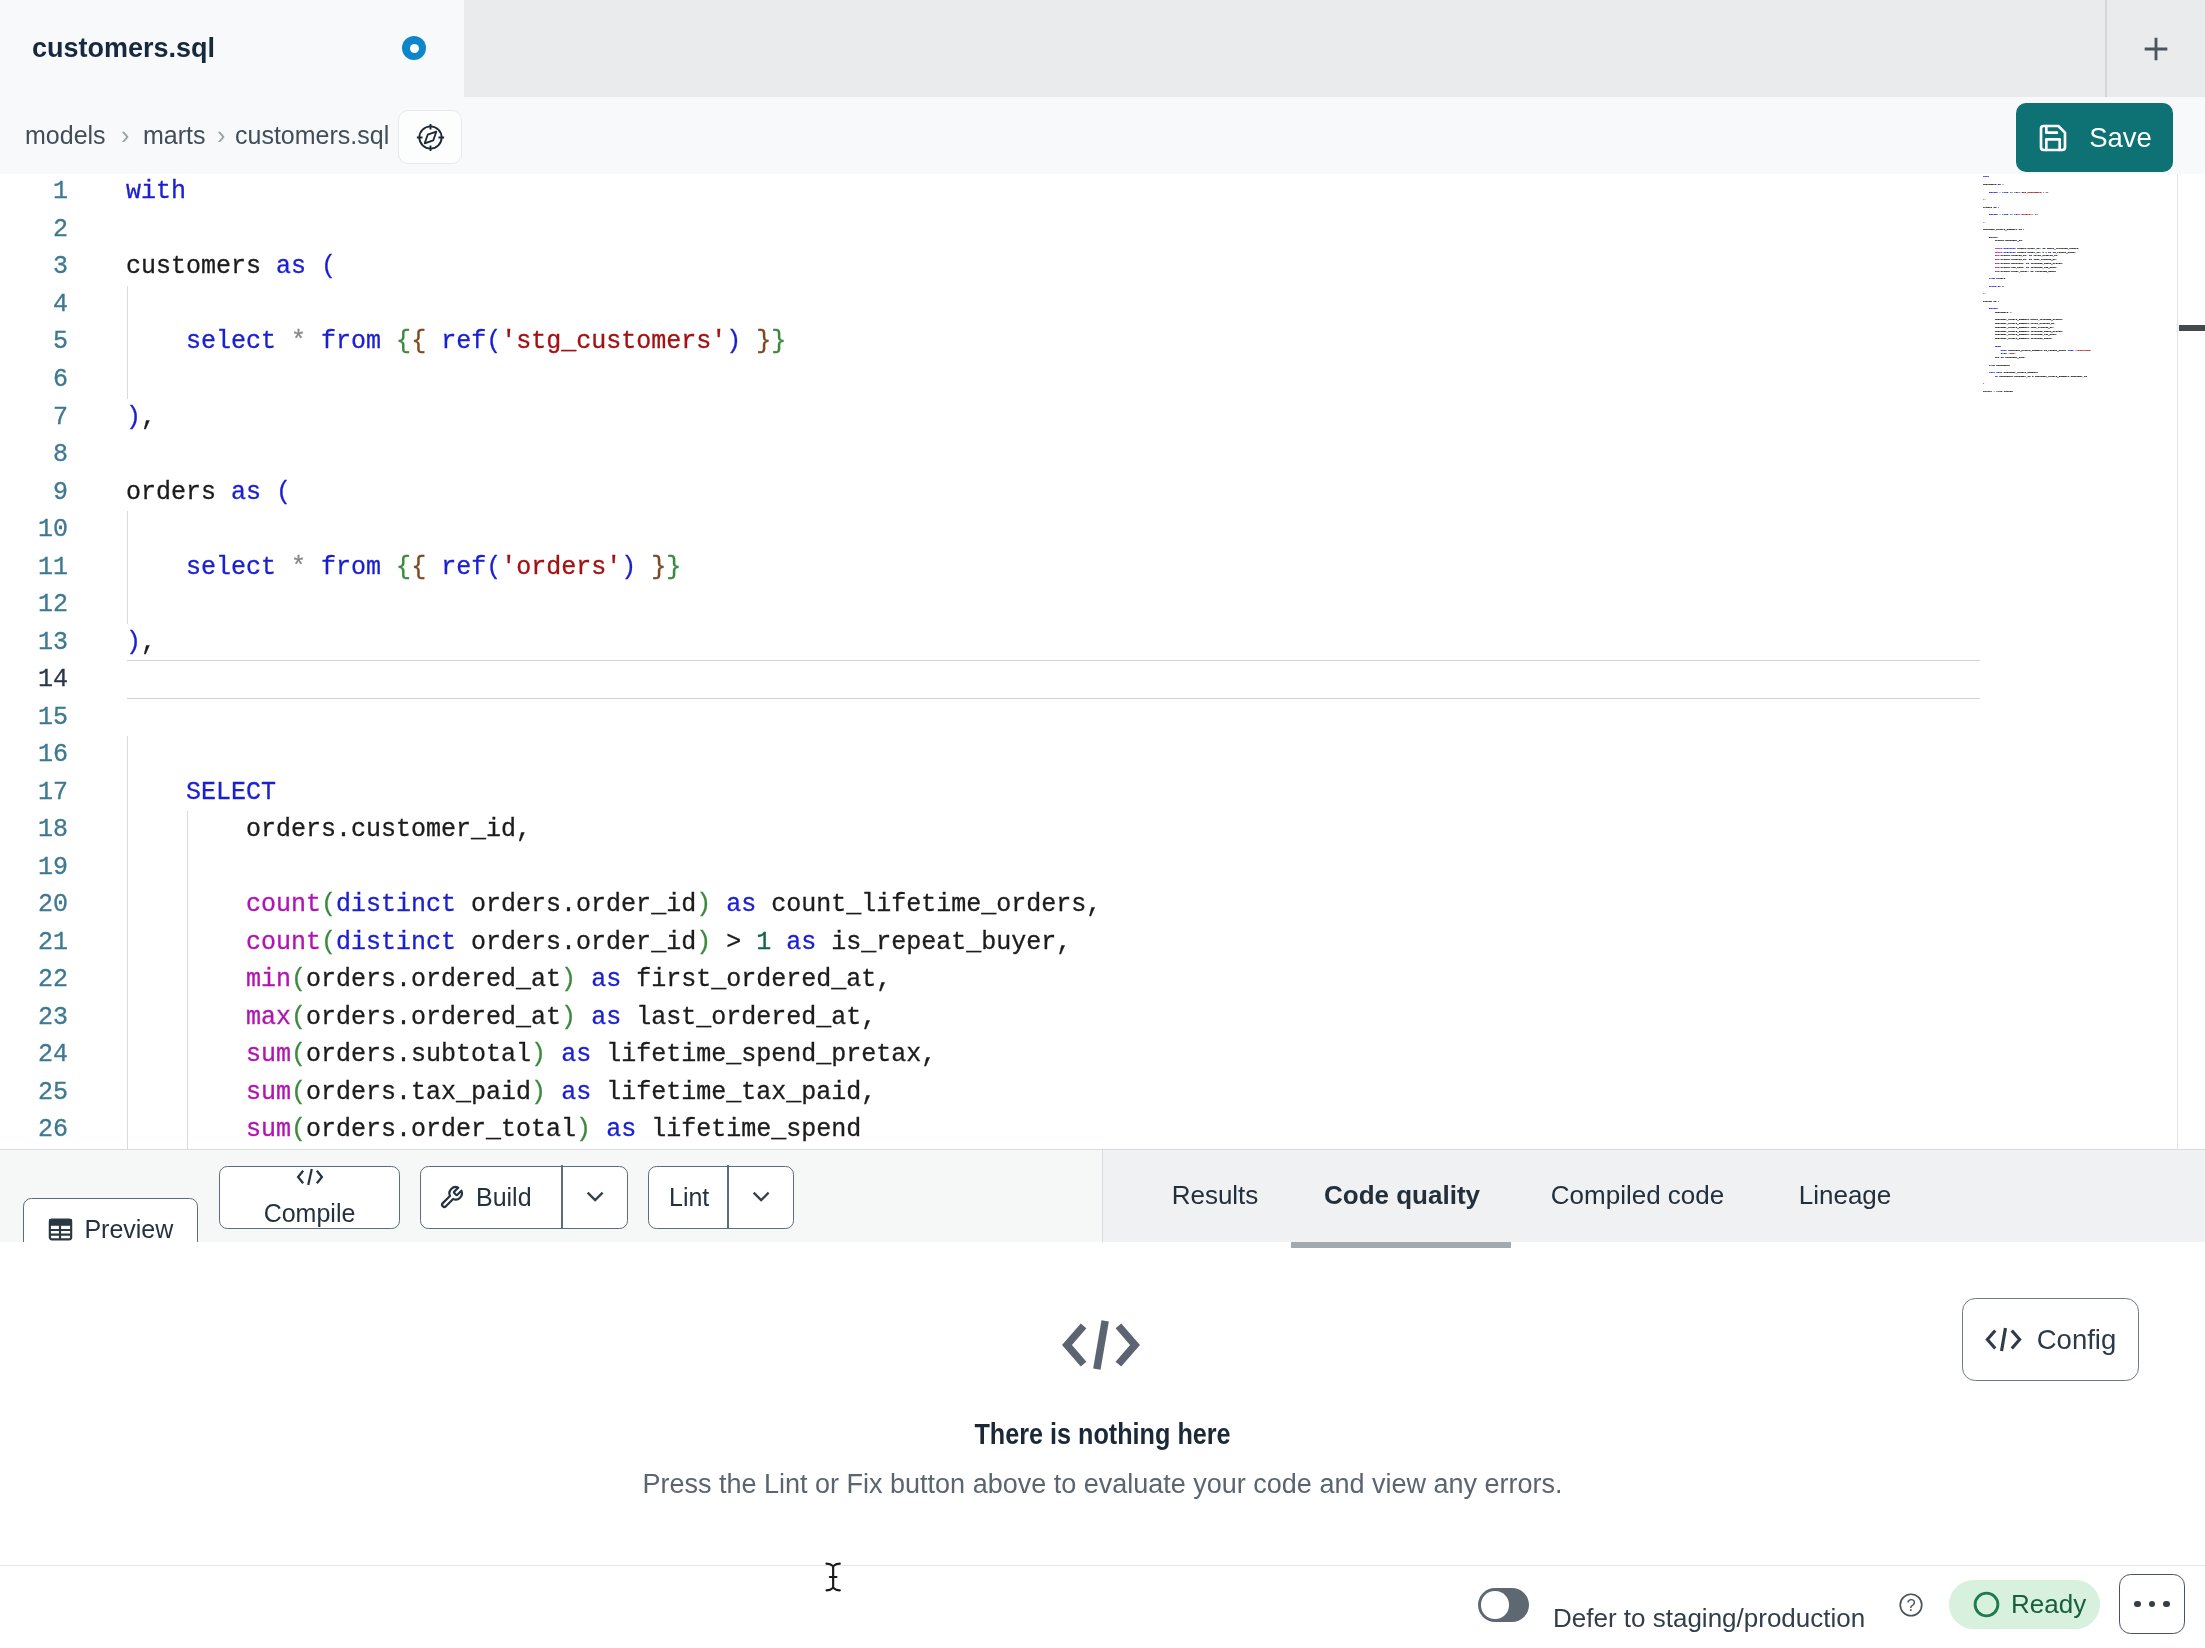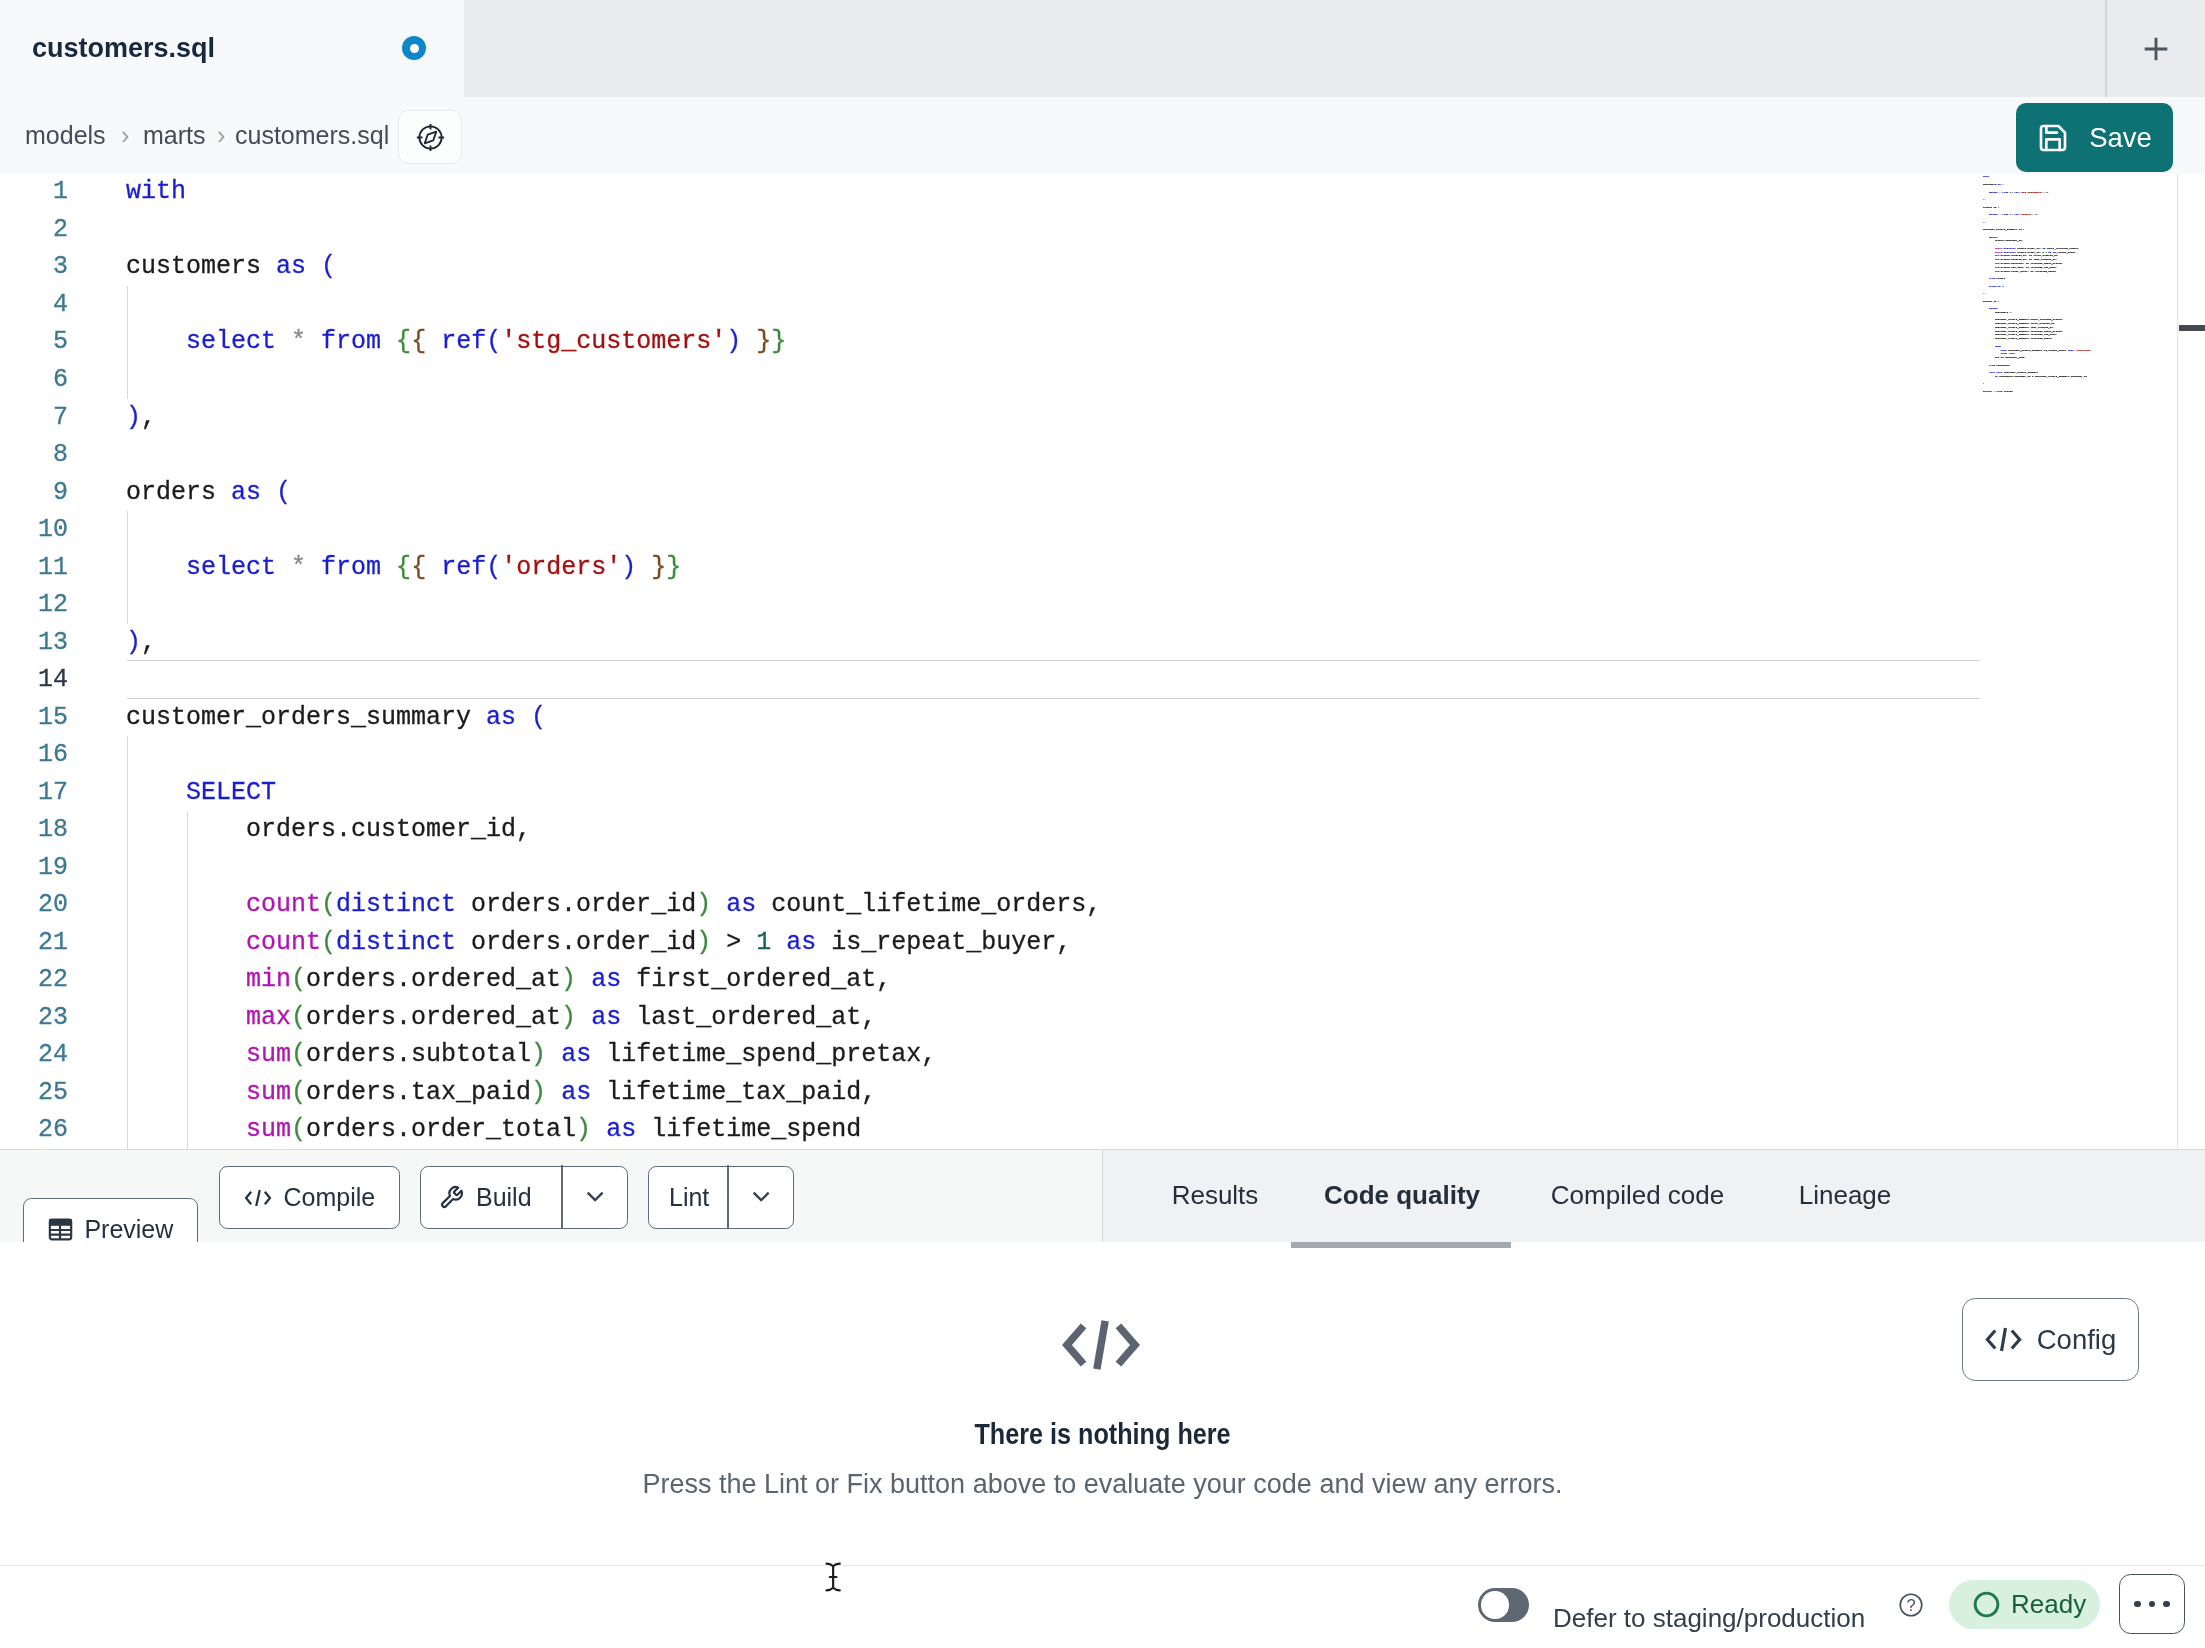--- a/index.html
+++ b/index.html
@@ -113,21 +113,21 @@
       <div class="codeline" style="top:323px"><span class="lnum" style="color:#3e7992">5</span><span class="ltext">    <span class="k">select</span><span class="t"> </span><span class="st">*</span><span class="t"> </span><span class="k">from</span><span class="t"> </span><span class="gp">{</span><span class="bb">{</span><span class="t"> </span><span class="k">ref</span><span class="k">(</span><span class="s">'stg_customers'</span><span class="k">)</span><span class="t"> </span><span class="bb">}</span><span class="gp">}</span></span></div>
       <div class="codeline" style="top:361px"><span class="lnum" style="color:#3e7992">6</span><span class="ltext"></span></div>
       <div class="codeline" style="top:399px"><span class="lnum" style="color:#3e7992">7</span><span class="ltext"><span class="k">)</span><span class="t">,</span></span></div>
       <div class="codeline" style="top:436px"><span class="lnum" style="color:#3e7992">8</span><span class="ltext"></span></div>
       <div class="codeline" style="top:474px"><span class="lnum" style="color:#3e7992">9</span><span class="ltext"><span class="t">orders </span><span class="k">as</span><span class="t"> </span><span class="k">(</span></span></div>
       <div class="codeline" style="top:511px"><span class="lnum" style="color:#3e7992">10</span><span class="ltext"></span></div>
       <div class="codeline" style="top:549px"><span class="lnum" style="color:#3e7992">11</span><span class="ltext">    <span class="k">select</span><span class="t"> </span><span class="st">*</span><span class="t"> </span><span class="k">from</span><span class="t"> </span><span class="gp">{</span><span class="bb">{</span><span class="t"> </span><span class="k">ref</span><span class="k">(</span><span class="s">'orders'</span><span class="k">)</span><span class="t"> </span><span class="bb">}</span><span class="gp">}</span></span></div>
       <div class="codeline" style="top:586px"><span class="lnum" style="color:#3e7992">12</span><span class="ltext"></span></div>
       <div class="codeline" style="top:624px"><span class="lnum" style="color:#3e7992">13</span><span class="ltext"><span class="k">)</span><span class="t">,</span></span></div>
       <div class="codeline" style="top:661px"><span class="lnum" style="color:#2b3849">14</span><span class="ltext"></span></div>
-      <div class="codeline" style="top:699px"><span class="lnum" style="color:#3e7992">15</span><span class="ltext"><span class="t">customer_orders_summary </span><span class="k">as</span><span class="t"> </span><span class="k">(</span></span></div>
+      <div class="codeline" style="top:699px"><span class="lnum" style="color:#3e7992">15</span></div>
       <div class="codeline" style="top:736px"><span class="lnum" style="color:#3e7992">16</span><span class="ltext"></span></div>
       <div class="codeline" style="top:774px"><span class="lnum" style="color:#3e7992">17</span><span class="ltext">    <span class="k">SELECT</span></span></div>
       <div class="codeline" style="top:811px"><span class="lnum" style="color:#3e7992">18</span><span class="ltext">        <span class="t">orders.customer_id,</span></span></div>
       <div class="codeline" style="top:849px"><span class="lnum" style="color:#3e7992">19</span><span class="ltext"></span></div>
       <div class="codeline" style="top:886px"><span class="lnum" style="color:#3e7992">20</span><span class="ltext">        <span class="f">count</span><span class="gp">(</span><span class="k">distinct</span><span class="t"> orders.order_id</span><span class="gp">)</span><span class="t"> </span><span class="k">as</span><span class="t"> </span><span class="t">count_lifetime_orders,</span></span></div>
       <div class="codeline" style="top:924px"><span class="lnum" style="color:#3e7992">21</span><span class="ltext">        <span class="f">count</span><span class="gp">(</span><span class="k">distinct</span><span class="t"> orders.order_id</span><span class="gp">)</span><span class="t"> &gt; </span><span class="n">1</span><span class="t"> </span><span class="k">as</span><span class="t"> is_repeat_buyer,</span></span></div>
       <div class="codeline" style="top:961px"><span class="lnum" style="color:#3e7992">22</span><span class="ltext">        <span class="f">min</span><span class="gp">(</span><span class="t">orders.ordered_at</span><span class="gp">)</span><span class="t"> </span><span class="k">as</span><span class="t"> </span><span class="t">first_ordered_at,</span></span></div>
       <div class="codeline" style="top:999px"><span class="lnum" style="color:#3e7992">23</span><span class="ltext">        <span class="f">max</span><span class="gp">(</span><span class="t">orders.ordered_at</span><span class="gp">)</span><span class="t"> </span><span class="k">as</span><span class="t"> </span><span class="t">last_ordered_at,</span></span></div>
       <div class="codeline" style="top:1036px"><span class="lnum" style="color:#3e7992">24</span><span class="ltext">        <span class="f">sum</span><span class="gp">(</span><span class="t">orders.subtotal</span><span class="gp">)</span><span class="t"> </span><span class="k">as</span><span class="t"> </span><span class="t">lifetime_spend_pretax,</span></span></div>
       <div class="codeline" style="top:1074px"><span class="lnum" style="color:#3e7992">25</span><span class="ltext">        <span class="f">sum</span><span class="gp">(</span><span class="t">orders.tax_paid</span><span class="gp">)</span><span class="t"> </span><span class="k">as</span><span class="t"> </span><span class="t">lifetime_tax_paid,</span></span></div>
@@ -146,21 +146,21 @@
   <div class="abs" id="toolrow"></div>
   <div class="abs" id="toolrowright"></div>
   <div class="abs btn" id="btn-preview" style="left:23px; width:175px; gap:11.7px;margin-top:32px;">
     <svg width="25" height="25" viewBox="0 0 30 30" fill="none" stroke="#2b3844" stroke-width="2.6">
       <rect x="2.2" y="3.2" width="25.6" height="23.6" rx="2.5"></rect>
       <path d="M2.2 9.8 H27.8 V3.2 H2.2 Z" fill="#2b3844" stroke="#2b3844" stroke-width="1.5"></path>
       <path d="M2.2 15.6 H27.8 M2.2 21.2 H27.8 M14.4 9.8 V26.8"></path>
     </svg>
     <span>Preview</span>
   </div>
-  <div class="abs btn" id="btn-compile" style="left:219px; width:181px; gap:11.7px;">
+  <div class="abs btn" id="btn-compile" style="left:219px; width:181px; gap:11.7px;flex-direction:column;">
     <svg width="28" height="20" viewBox="0 0 94 62">
       <path d="M24 10 L7 31 L24 52" stroke="#243240" stroke-width="7.5" fill="none"></path>
       <path d="M70 10 L87 31 L70 52" stroke="#243240" stroke-width="7.5" fill="none"></path>
       <path d="M53 4 L41 58" stroke="#243240" stroke-width="7.5" fill="none"></path>
     </svg>
     <span>Compile</span>
   </div>
   <div class="abs btn" id="btn-build" style="left:420px; width:208px; justify-content:flex-start;">
     <svg style="margin-left:18.3px;" width="25" height="25" viewBox="0 0 24 24" fill="none" stroke="#243240" stroke-width="2.1" stroke-linecap="round" stroke-linejoin="round">
       <path d="M14.7 6.3a1 1 0 0 0 0 1.4l1.6 1.6a1 1 0 0 0 1.4 0l3.77-3.77a6 6 0 0 1-7.94 7.94l-6.91 6.91a2.12 2.12 0 0 1-3-3l6.91-6.91a6 6 0 0 1 7.94-7.94l-3.76 3.76z"></path>

